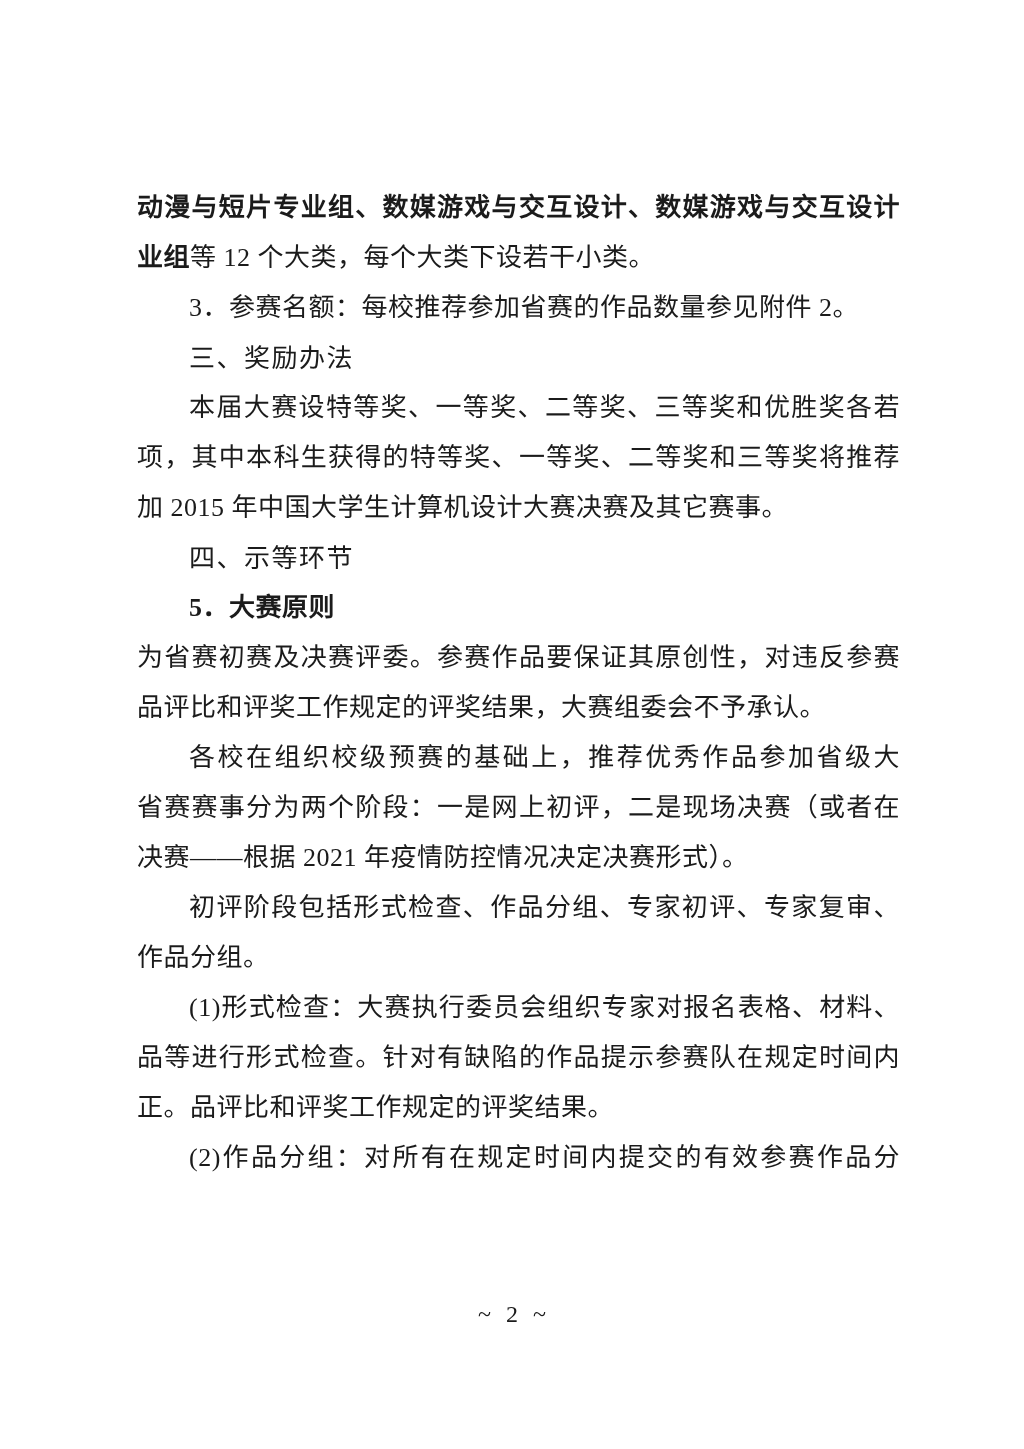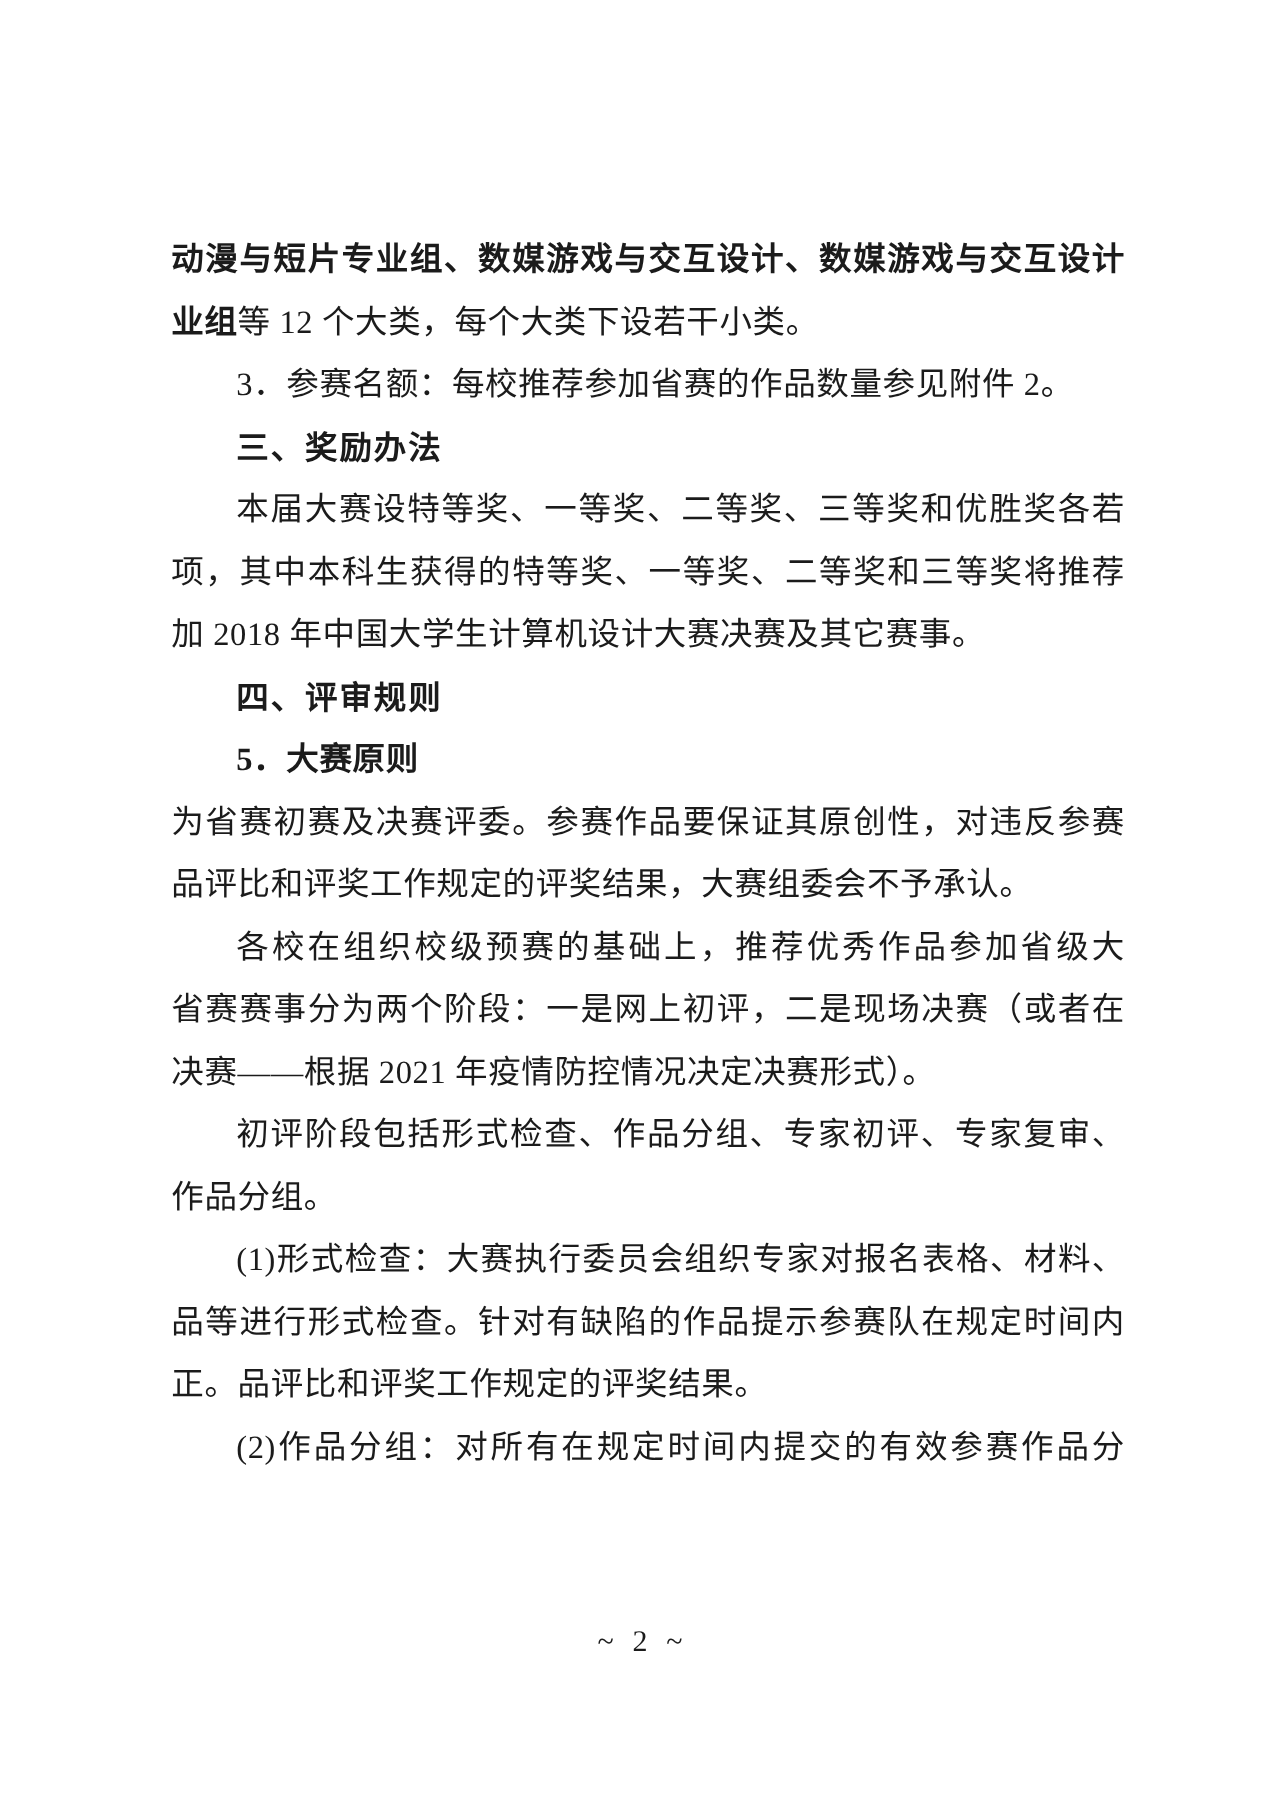--- a/index.html
+++ b/index.html
@@ -31,21 +31,21 @@
     text-align:justify;
     text-align-last:justify;
   }
   .line.indent{
     text-indent:2em;
   }
   .run-normal{font-weight:normal;text-align:right;}
   .run-bold{font-weight:bold;}
   .run-hei{
     font-family:"Liberation Sans","DejaVu Sans",sans-serif;
-    font-weight:bold;
+    font-weight:normal;
     letter-spacing:1.5px;
   }
   .footer{
     position:absolute;
     top:1296px;left:0;width:1024px;
     text-align:center;
     font-size:24px;
     line-height:36px;
     word-spacing:9px;
   }
@@ -54,22 +54,22 @@
 <body>
 
 <div class="page">
   <div class="doc-body">
       <div class="line justify"><span class="run-bold">动漫与短片专业组、数媒游戏与交互设计、数媒游戏与交互设计专</span></div>
       <div class="line"><span class="run-bold">业组</span><span class="run-normal">等 12 个大类，每个大类下设若干小类。</span></div>
       <div class="line indent"><span class="run-normal">3．参赛名额：每校推荐参加省赛的作品数量参见附件 2。</span></div>
       <div class="line indent"><span class="run-hei">三、奖励办法</span></div>
       <div class="line justify indent"><span class="run-normal">本届大赛设特等奖、一等奖、二等奖、三等奖和优胜奖各若干</span></div>
       <div class="line justify"><span class="run-normal">项，其中本科生获得的特等奖、一等奖、二等奖和三等奖将推荐参</span></div>
-      <div class="line"><span class="run-normal">加 2018 年中国大学生计算机设计大赛决赛及其它赛事。</span></div>
-      <div class="line indent"><span class="run-hei">四、评审规则</span></div>
+      <div class="line"><span class="run-normal">加 2015 年中国大学生计算机设计大赛决赛及其它赛事。</span></div>
+      <div class="line indent"><span class="run-hei">四、示等环节</span></div>
       <div class="line indent"><span class="run-bold">5．大赛原则</span></div>
       <div class="line justify"><span class="run-normal">为省赛初赛及决赛评委。参赛作品要保证其原创性，对违反参赛作</span></div>
       <div class="line"><span class="run-normal">品评比和评奖工作规定的评奖结果，大赛组委会不予承认。</span></div>
       <div class="line justify indent"><span class="run-normal">各校在组织校级预赛的基础上，推荐优秀作品参加省级大赛。</span></div>
       <div class="line justify"><span class="run-normal">省赛赛事分为两个阶段：一是网上初评，二是现场决赛（或者在线</span></div>
       <div class="line"><span class="run-normal">决赛——根据 2021 年疫情防控情况决定决赛形式）。</span></div>
       <div class="line justify indent"><span class="run-normal">初评阶段包括形式检查、作品分组、专家初评、专家复审、公</span></div>
       <div class="line"><span class="run-normal">作品分组。</span></div>
       <div class="line justify indent"><span class="run-normal">(1)形式检查：大赛执行委员会组织专家对报名表格、材料、作</span></div>
       <div class="line justify"><span class="run-normal">品等进行形式检查。针对有缺陷的作品提示参赛队在规定时间内修</span></div>

